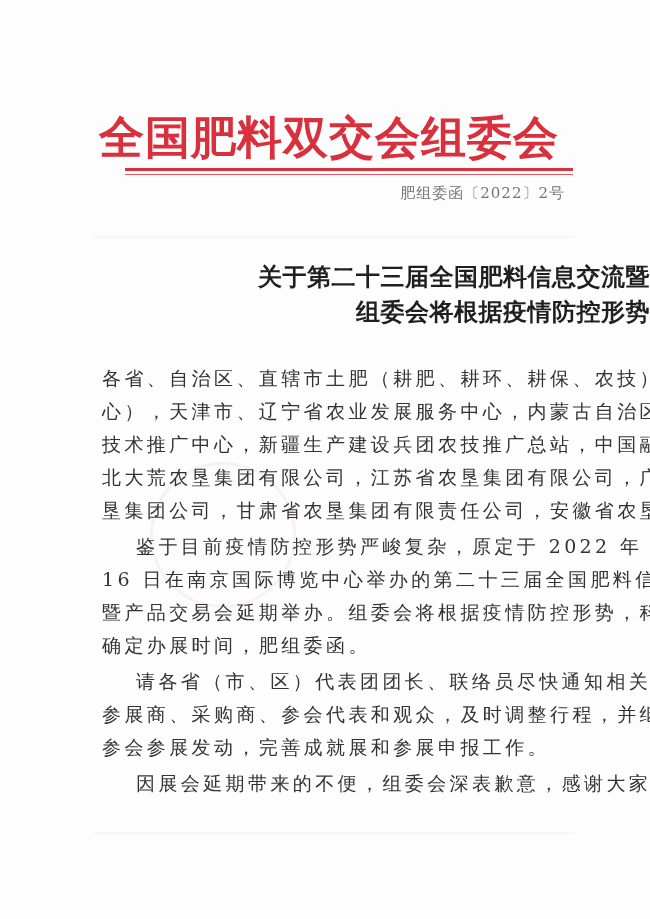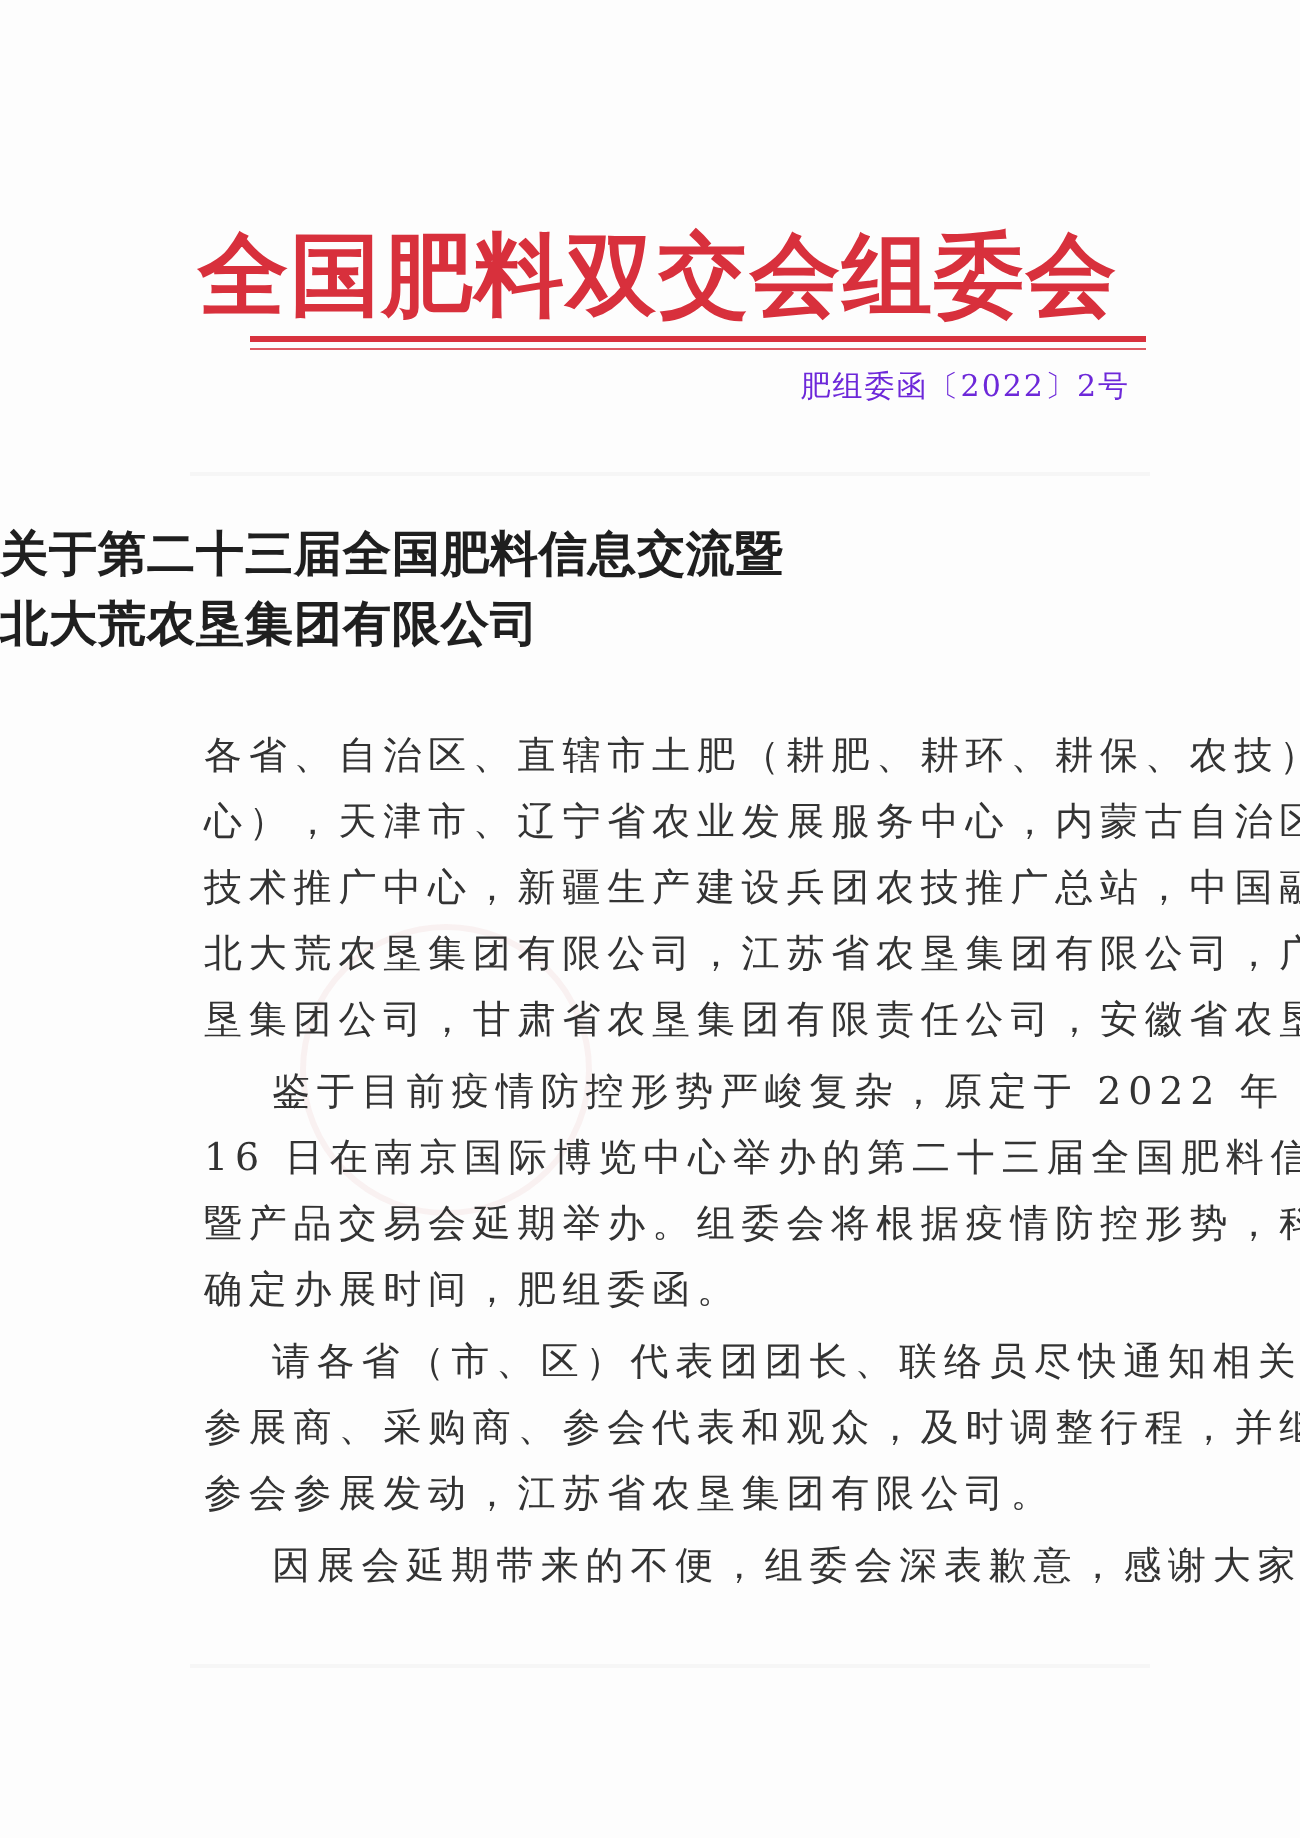--- a/index.html
+++ b/index.html
@@ -59,27 +59,27 @@
       left: 125px; top: 174px;
       width: 448px; height: 1px;
       background: #df5a63;
     }
     .doc-number {
       position: absolute;
       right: 85px; top: 183px;
       font-size: 15px;
       line-height: 20px;
       letter-spacing: 1px;
-      color: #6d28d9;
+      color: #737373;
     }
     .title {
       position: absolute;
       left: 0; top: 260px;
       width: 650px;
-      text-align: left;
+      text-align: right;
       font-family: "DejaVu Sans", "Liberation Sans", sans-serif;
       font-weight: bold;
       font-size: 24px;
       line-height: 35px;
       color: #1f1f1f;
       letter-spacing: 0.5px;
     }
     .title div { white-space: nowrap; }
     .body-text {
       position: absolute;
@@ -109,21 +109,21 @@
 
   <div class="org-header">全国肥料双交会组委会</div>
 
   <div class="rule-thick"></div>
   <div class="rule-thin"></div>
 
   <div class="doc-number">肥组委函〔2022〕2号</div>
 
   <div class="title">
     <div>关于第二十三届全国肥料信息交流暨</div>
-    <div>北大荒农垦集团有限公司</div>
+    <div>组委会将根据疫情防控形势</div>
   </div>
 
   <div class="body-text">
     <div>
       <div class="line">各省、自治区、直辖市土肥（耕肥、耕环、耕保、农技）站（中</div>
       <div class="line">心），天津市、辽宁省农业发展服务中心，内蒙古自治区农牧业</div>
       <div class="line">技术推广中心，新疆生产建设兵团农技推广总站，中国融通集团，</div>
       <div class="line">北大荒农垦集团有限公司，江苏省农垦集团有限公司，广东省农</div>
       <div class="line">垦集团公司，甘肃省农垦集团有限责任公司，安徽省农垦集团有</div>
     </div>
@@ -131,21 +131,21 @@
     <div>
       <div class="line indent">鉴于目前疫情防控形势严峻复杂，原定于 2022 年 5 月 12—</div>
       <div class="line">16 日在南京国际博览中心举办的第二十三届全国肥料信息交流</div>
       <div class="line">暨产品交易会延期举办。组委会将根据疫情防控形势，科学合理</div>
       <div class="line">确定办展时间，肥组委函。</div>
     </div>
     <div class="para-gap"></div>
     <div>
       <div class="line indent">请各省（市、区）代表团团长、联络员尽快通知相关单位、</div>
       <div class="line">参展商、采购商、参会代表和观众，及时调整行程，并继续做好</div>
-      <div class="line">参会参展发动，江苏省农垦集团有限公司。</div>
+      <div class="line">参会参展发动，完善成就展和参展申报工作。</div>
     </div>
     <div class="para-gap"></div>
     <div>
       <div class="line indent">因展会延期带来的不便，组委会深表歉意，感谢大家的理解</div>
     </div>
   </div>
 
 </div>
 
 </body></html>

